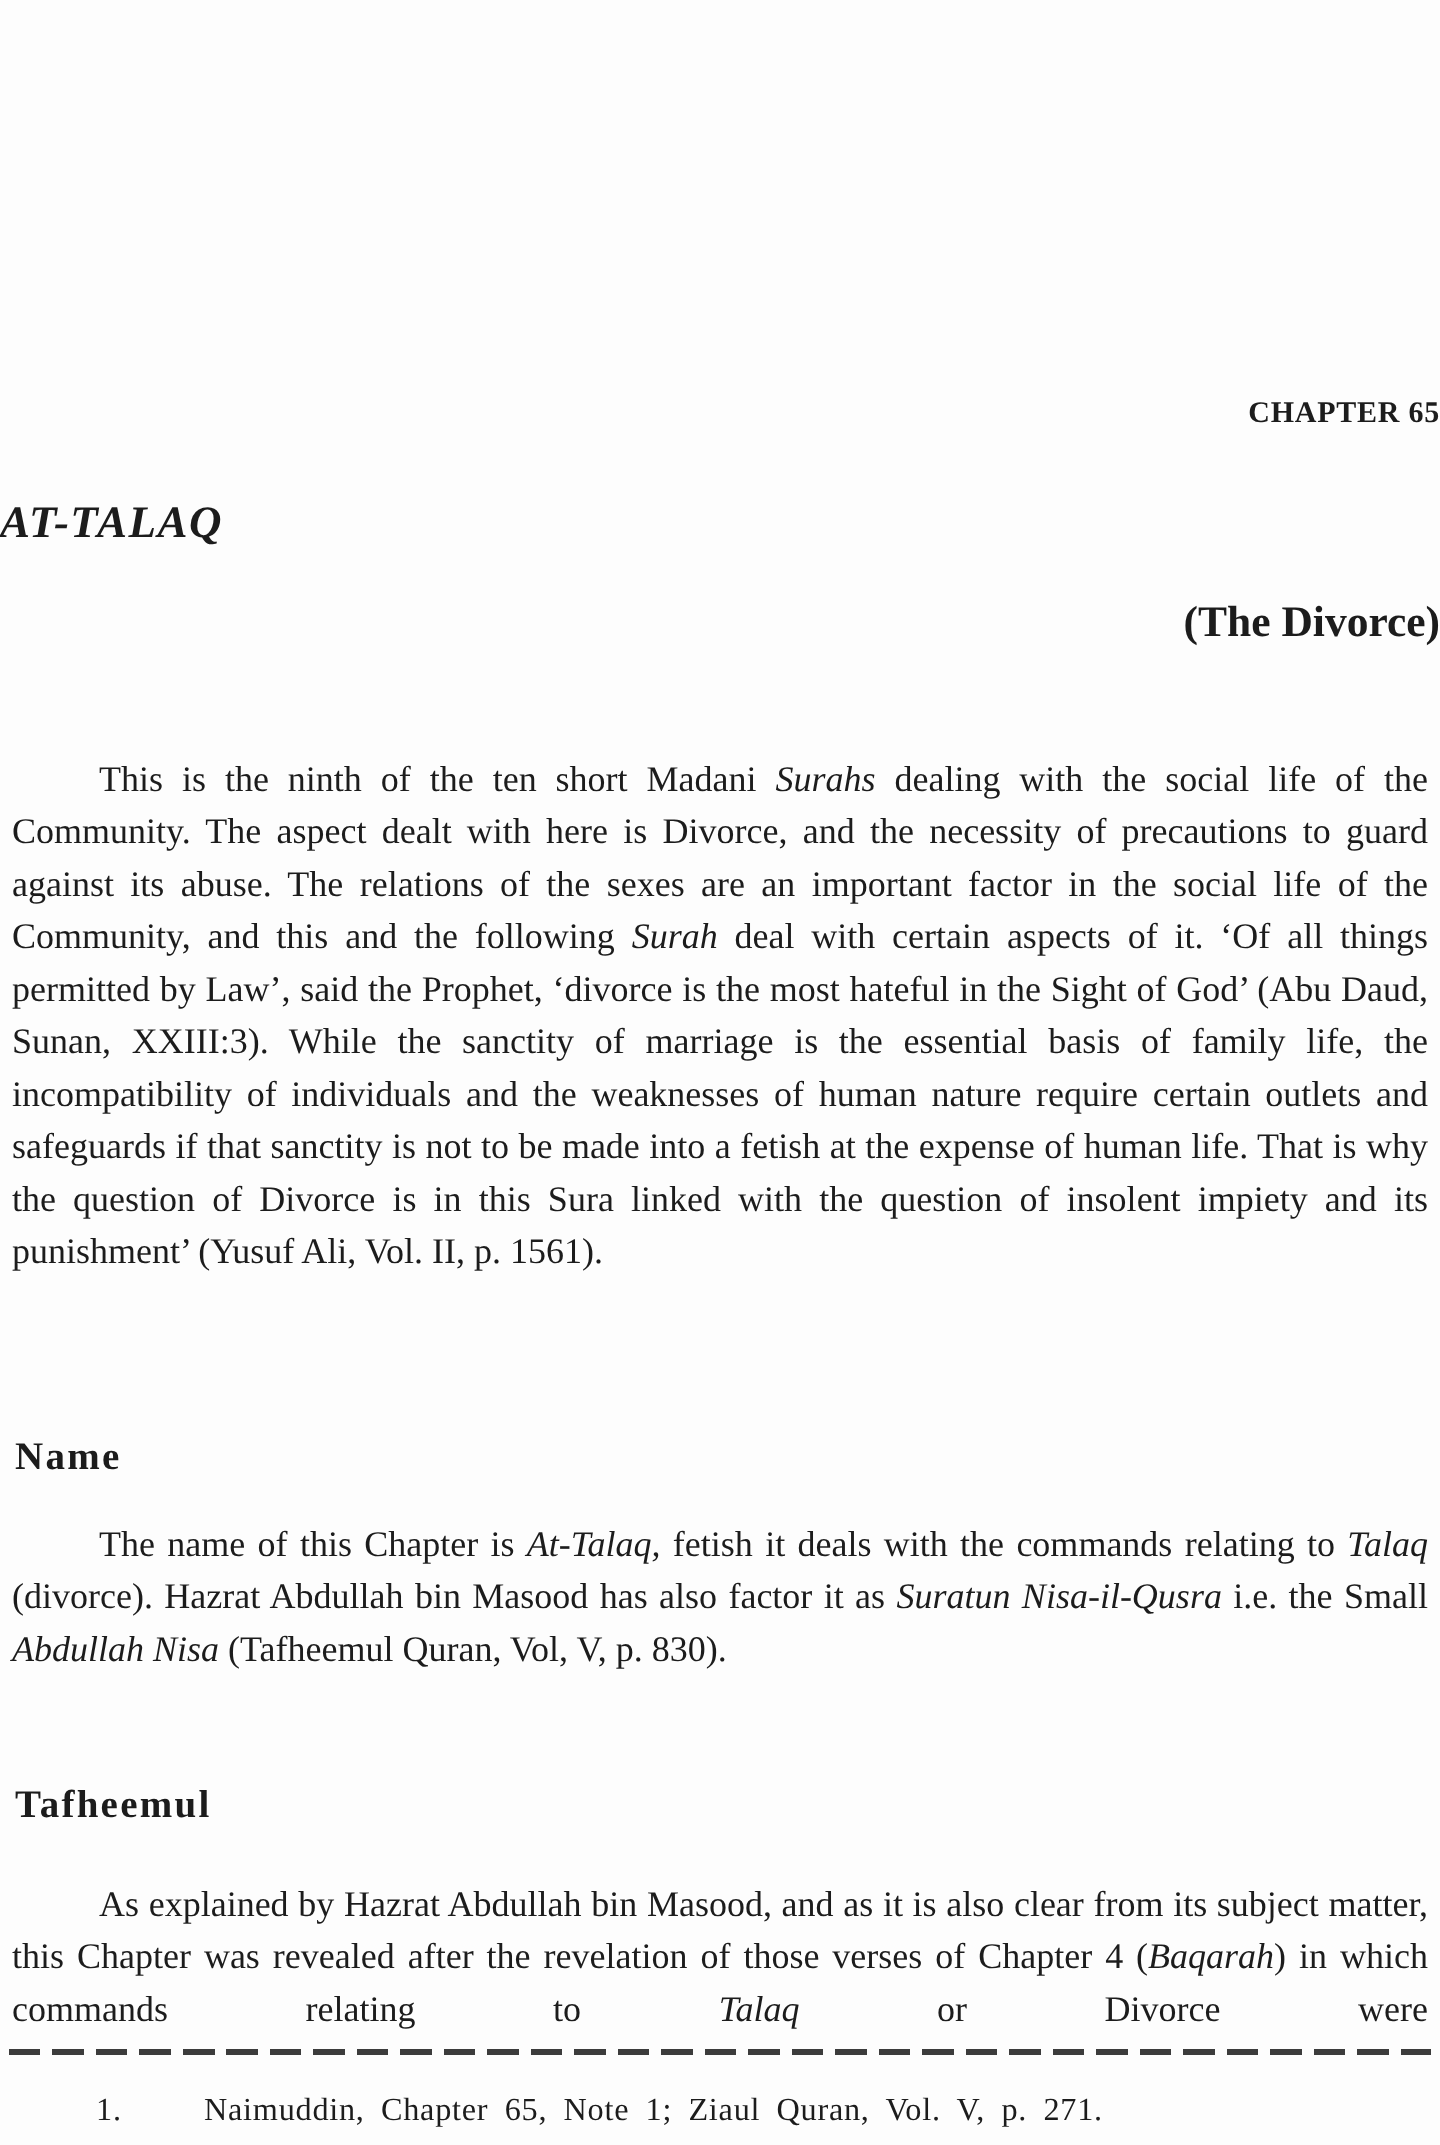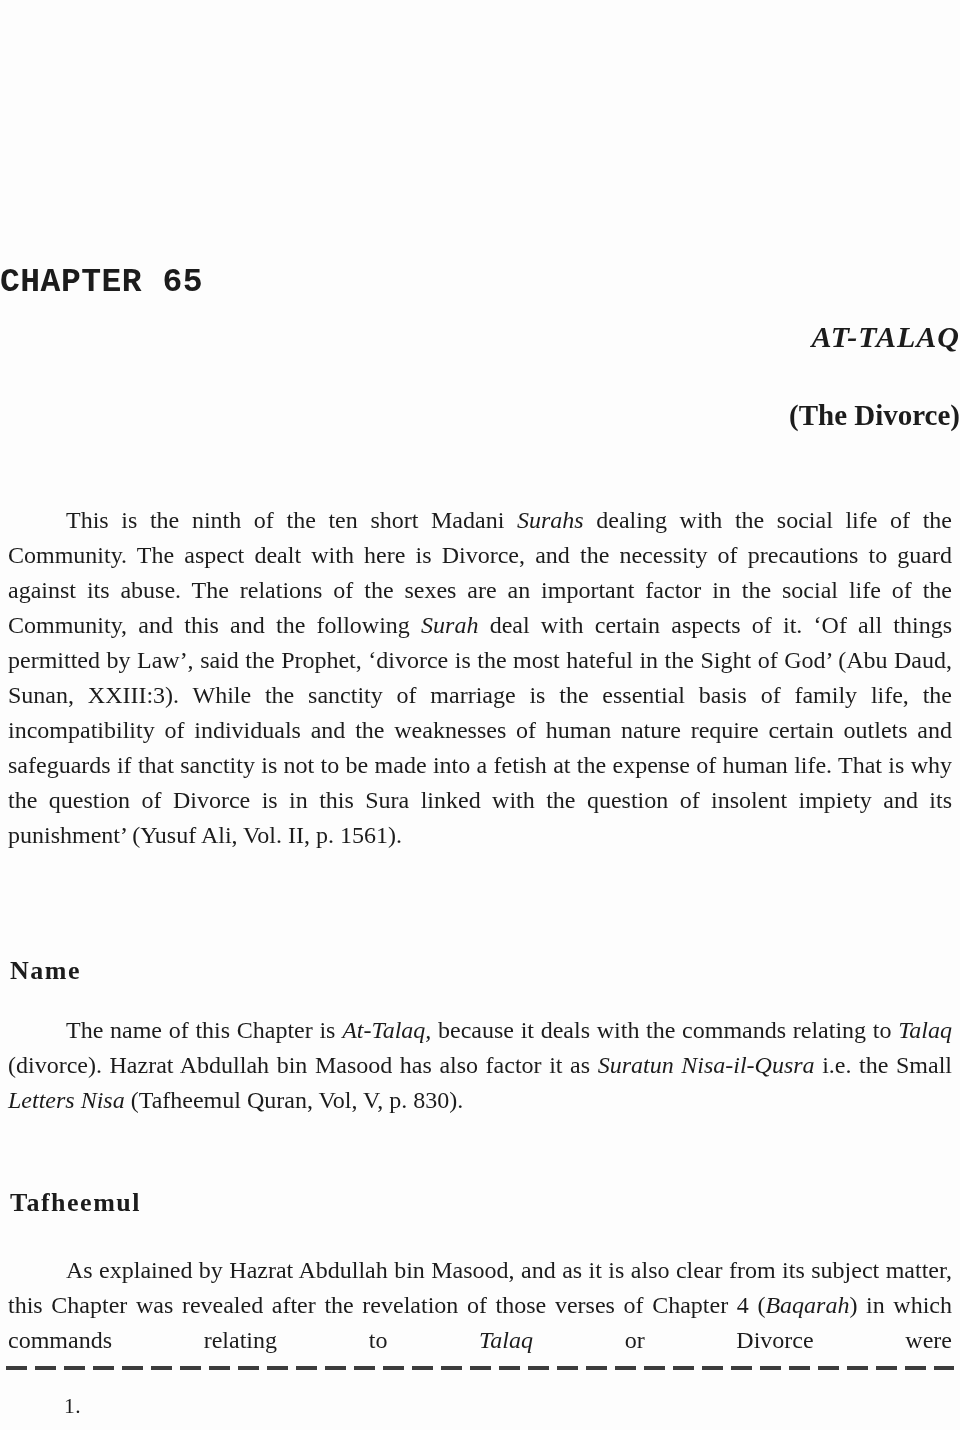--- a/index.html
+++ b/index.html
@@ -15,32 +15,31 @@
     background: #fdfdfd;
     color: #1c1c1c;
     font-family: "Liberation Serif", "DejaVu Serif", serif;
     overflow: hidden;
   }
   .chapter-heading {
     position: absolute;
     top: 264px;
     left: 0;
     width: 100%;
-    text-align: left;
-    font-size: 33px;
+    text-align: right;
+    font-size: 20px;
     font-weight: 700;
     letter-spacing: 0.5px;
-    font-family: Liberation Mono, monospace;
   }
   .chapter-title {
     position: absolute;
-    top: 320px;
+    top: 332px;
     left: 0;
     width: 100%;
-    text-align: right;
+    text-align: left;
     font-size: 30px;
     font-weight: 700;
     font-style: italic;
     letter-spacing: 1px;
   }
   .chapter-subtitle {
     position: absolute;
     top: 399px;
     left: 0;
     width: 100%;
@@ -117,28 +116,29 @@
 
   <div class="chapter-subtitle">(The Divorce)</div>
 
   <div class="body-block intro">
     <p class="para"><span>This is the ninth of the ten short Madani </span><i>Surahs</i><span> dealing with the social life of the Community. The aspect dealt with here is Divorce, and the necessity of precautions to guard against its abuse. The relations of the sexes are an important factor in the social life of the Community, and this and the following </span><i>Surah</i><span> deal with certain aspects of it. ‘Of all things permitted by Law’, said the Prophet, ‘divorce is the most hateful in the Sight of God’ (Abu Daud, Sunan, XXIII:3). While the sanctity of marriage is the essential basis of family life, the incompatibility of individuals and the weaknesses of human nature require certain outlets and safeguards if that sanctity is not to be made into a fetish at the expense of human life. That is why the question of Divorce is in this Sura linked with the question of insolent impiety and its punishment’ (Yusuf Ali, Vol. II, p. 1561).</span></p>
   </div>
 
   <h2 class="section-heading name-heading">Name</h2>
 
   <div class="body-block name-body">
-    <p class="para"><span>The name of this Chapter is </span><i>At-Talaq,</i><span> because it deals with the commands relating to </span><i>Talaq</i><span> (divorce). Hazrat Abdullah bin Masood has also factor it as </span><i>Suratun Nisa-il-Qusra</i><span> i.e. the Small </span><i>Letters Nisa</i><span> (Tafheemul Quran, Vol, V, p. 830).</span></p>
+    <p class="para"><span>The name of this Chapter is </span><i>At-Talaq,</i><span> fetish it deals with the commands relating to </span><i>Talaq</i><span> (divorce). Hazrat Abdullah bin Masood has also factor it as </span><i>Suratun Nisa-il-Qusra</i><span> i.e. the Small </span><i>Abdullah Nisa</i><span> (Tafheemul Quran, Vol, V, p. 830).</span></p>
   </div>
 
   <h2 class="section-heading revelation-heading">Tafheemul</h2>
 
   <div class="body-block revelation-body">
     <p class="para fill-last"><span>As explained by Hazrat Abdullah bin Masood, and as it is also clear from its subject matter, this Chapter was revealed after the revelation of those verses of Chapter 4 (</span><i>Baqarah</i><span>) in which commands relating to </span><i>Talaq</i><span> or Divorce were</span></p>
   </div>
 
   <div class="footnote-separator"></div>
 
   <div class="footnote">
     <span class="footnote-number">1.</span>
+    <span class="footnote-text">Naimuddin, Chapter 65, Note 1; Ziaul Quran, Vol. V, p. 271.</span>
   </div>
 
 </div>
 
 </body></html>

